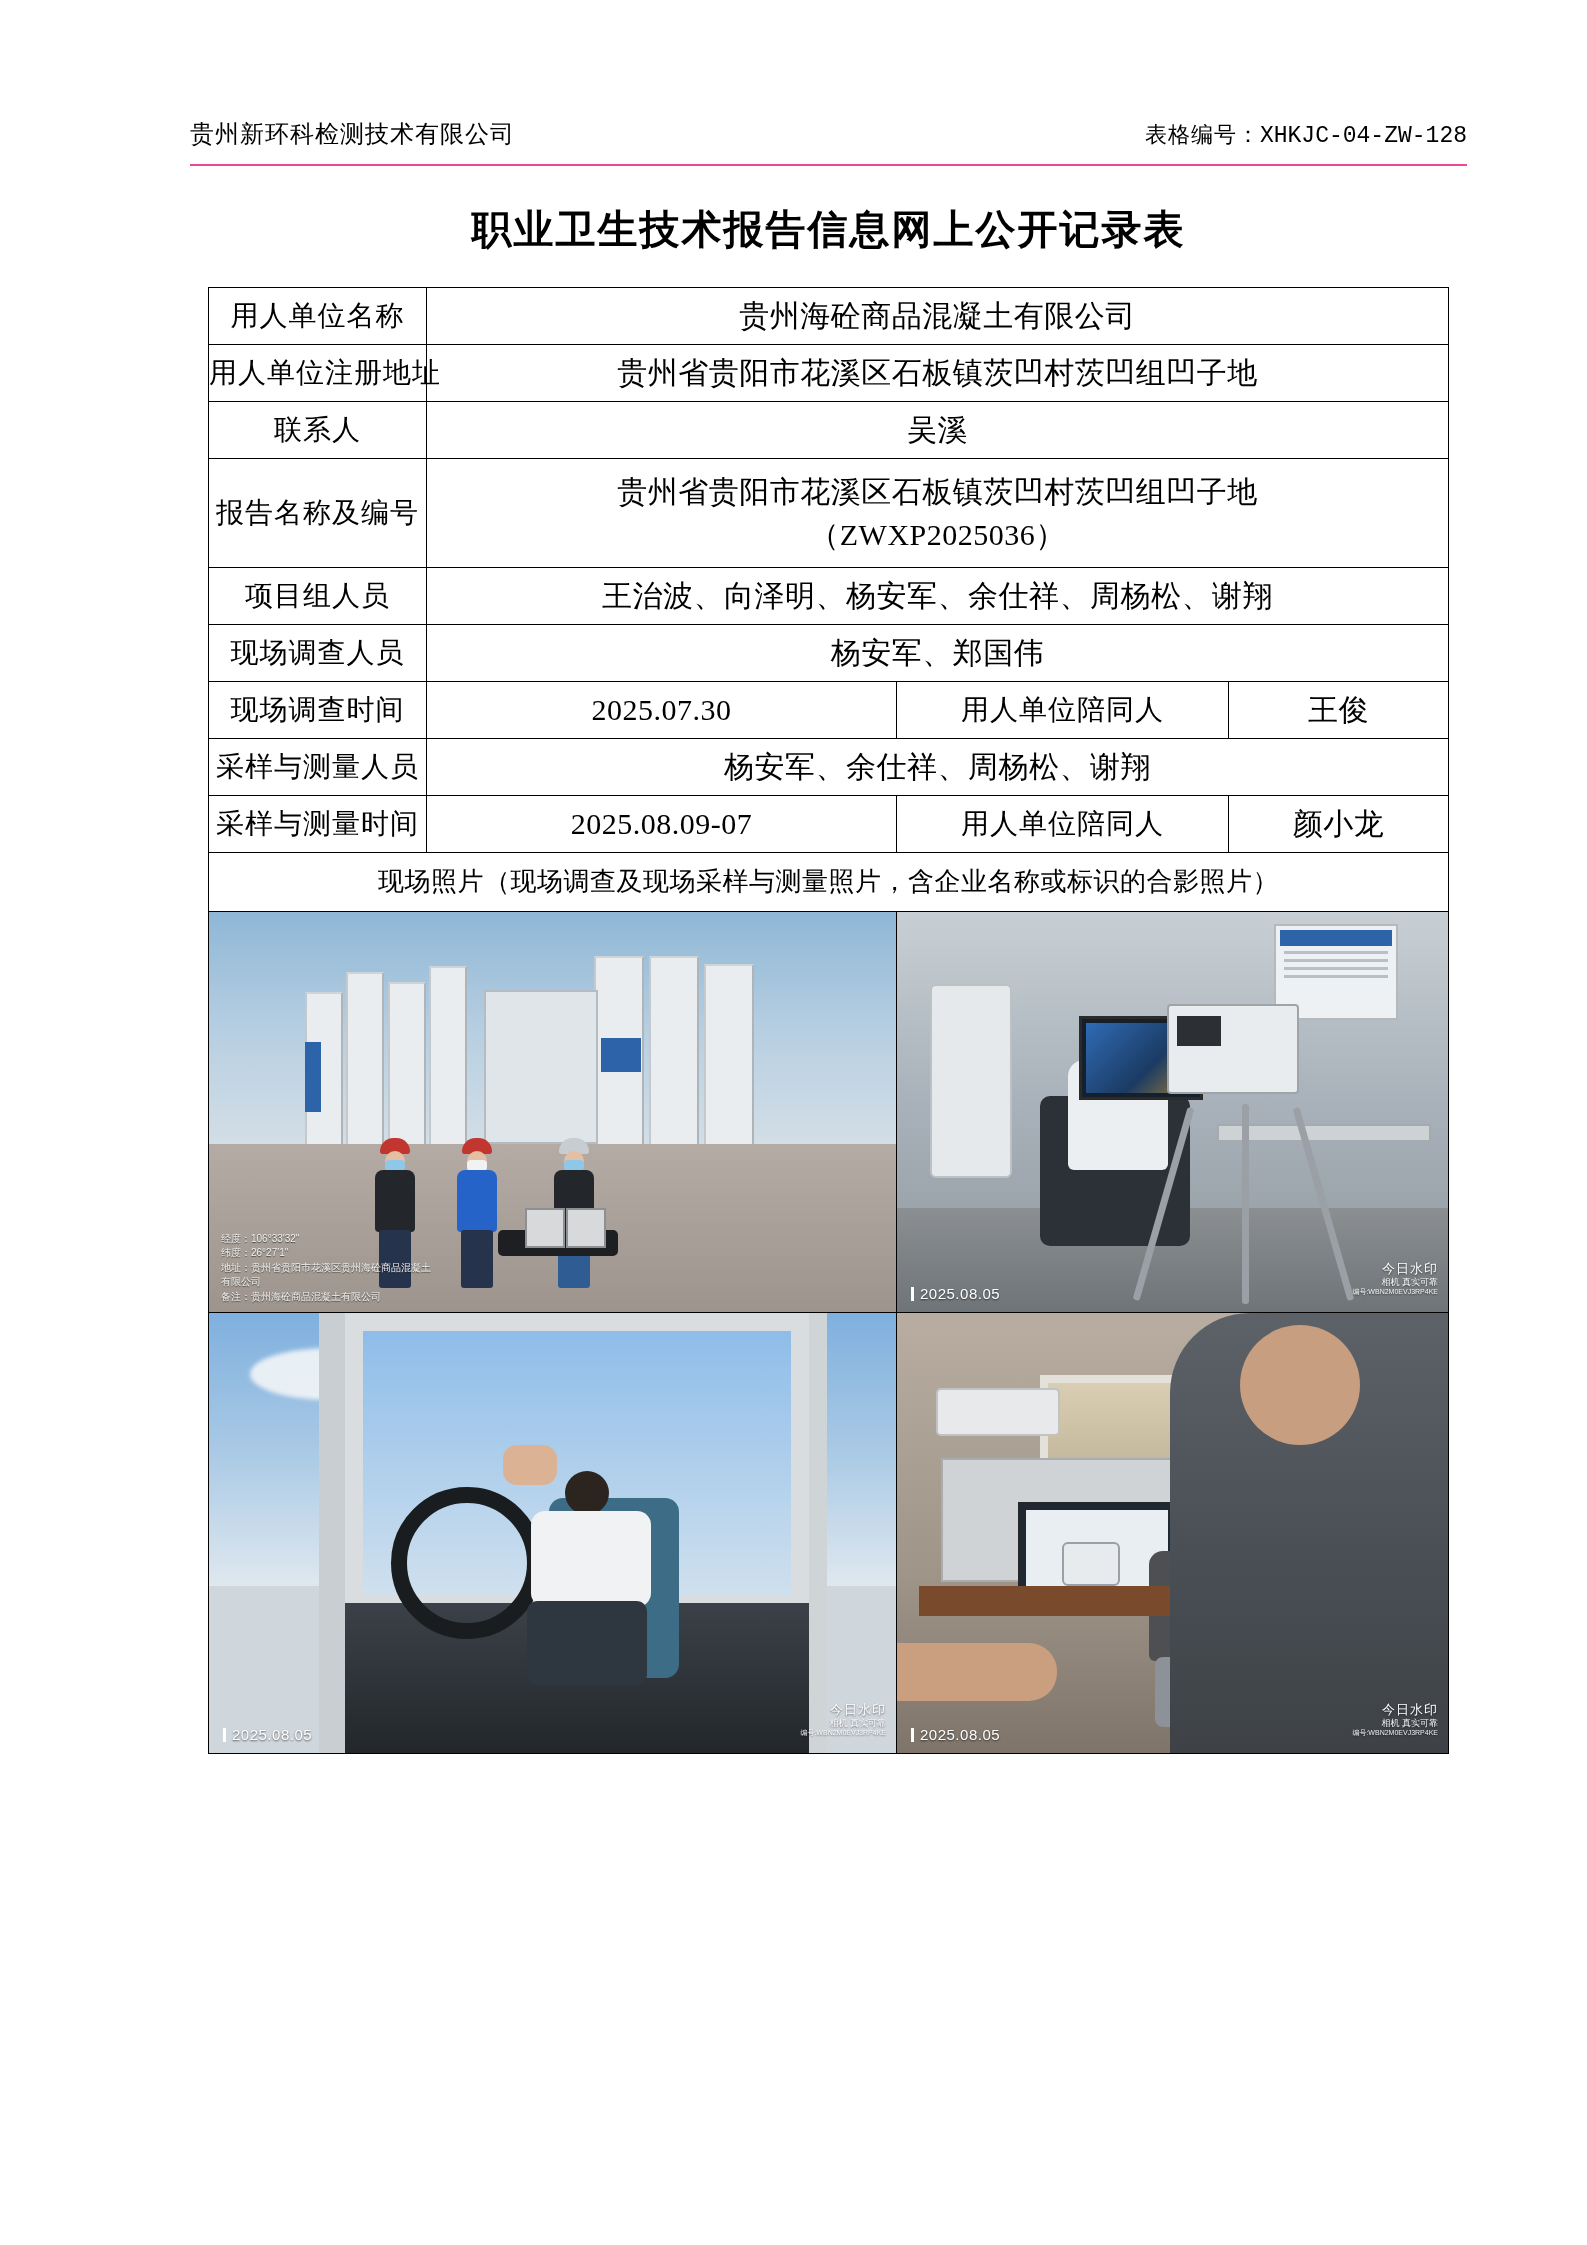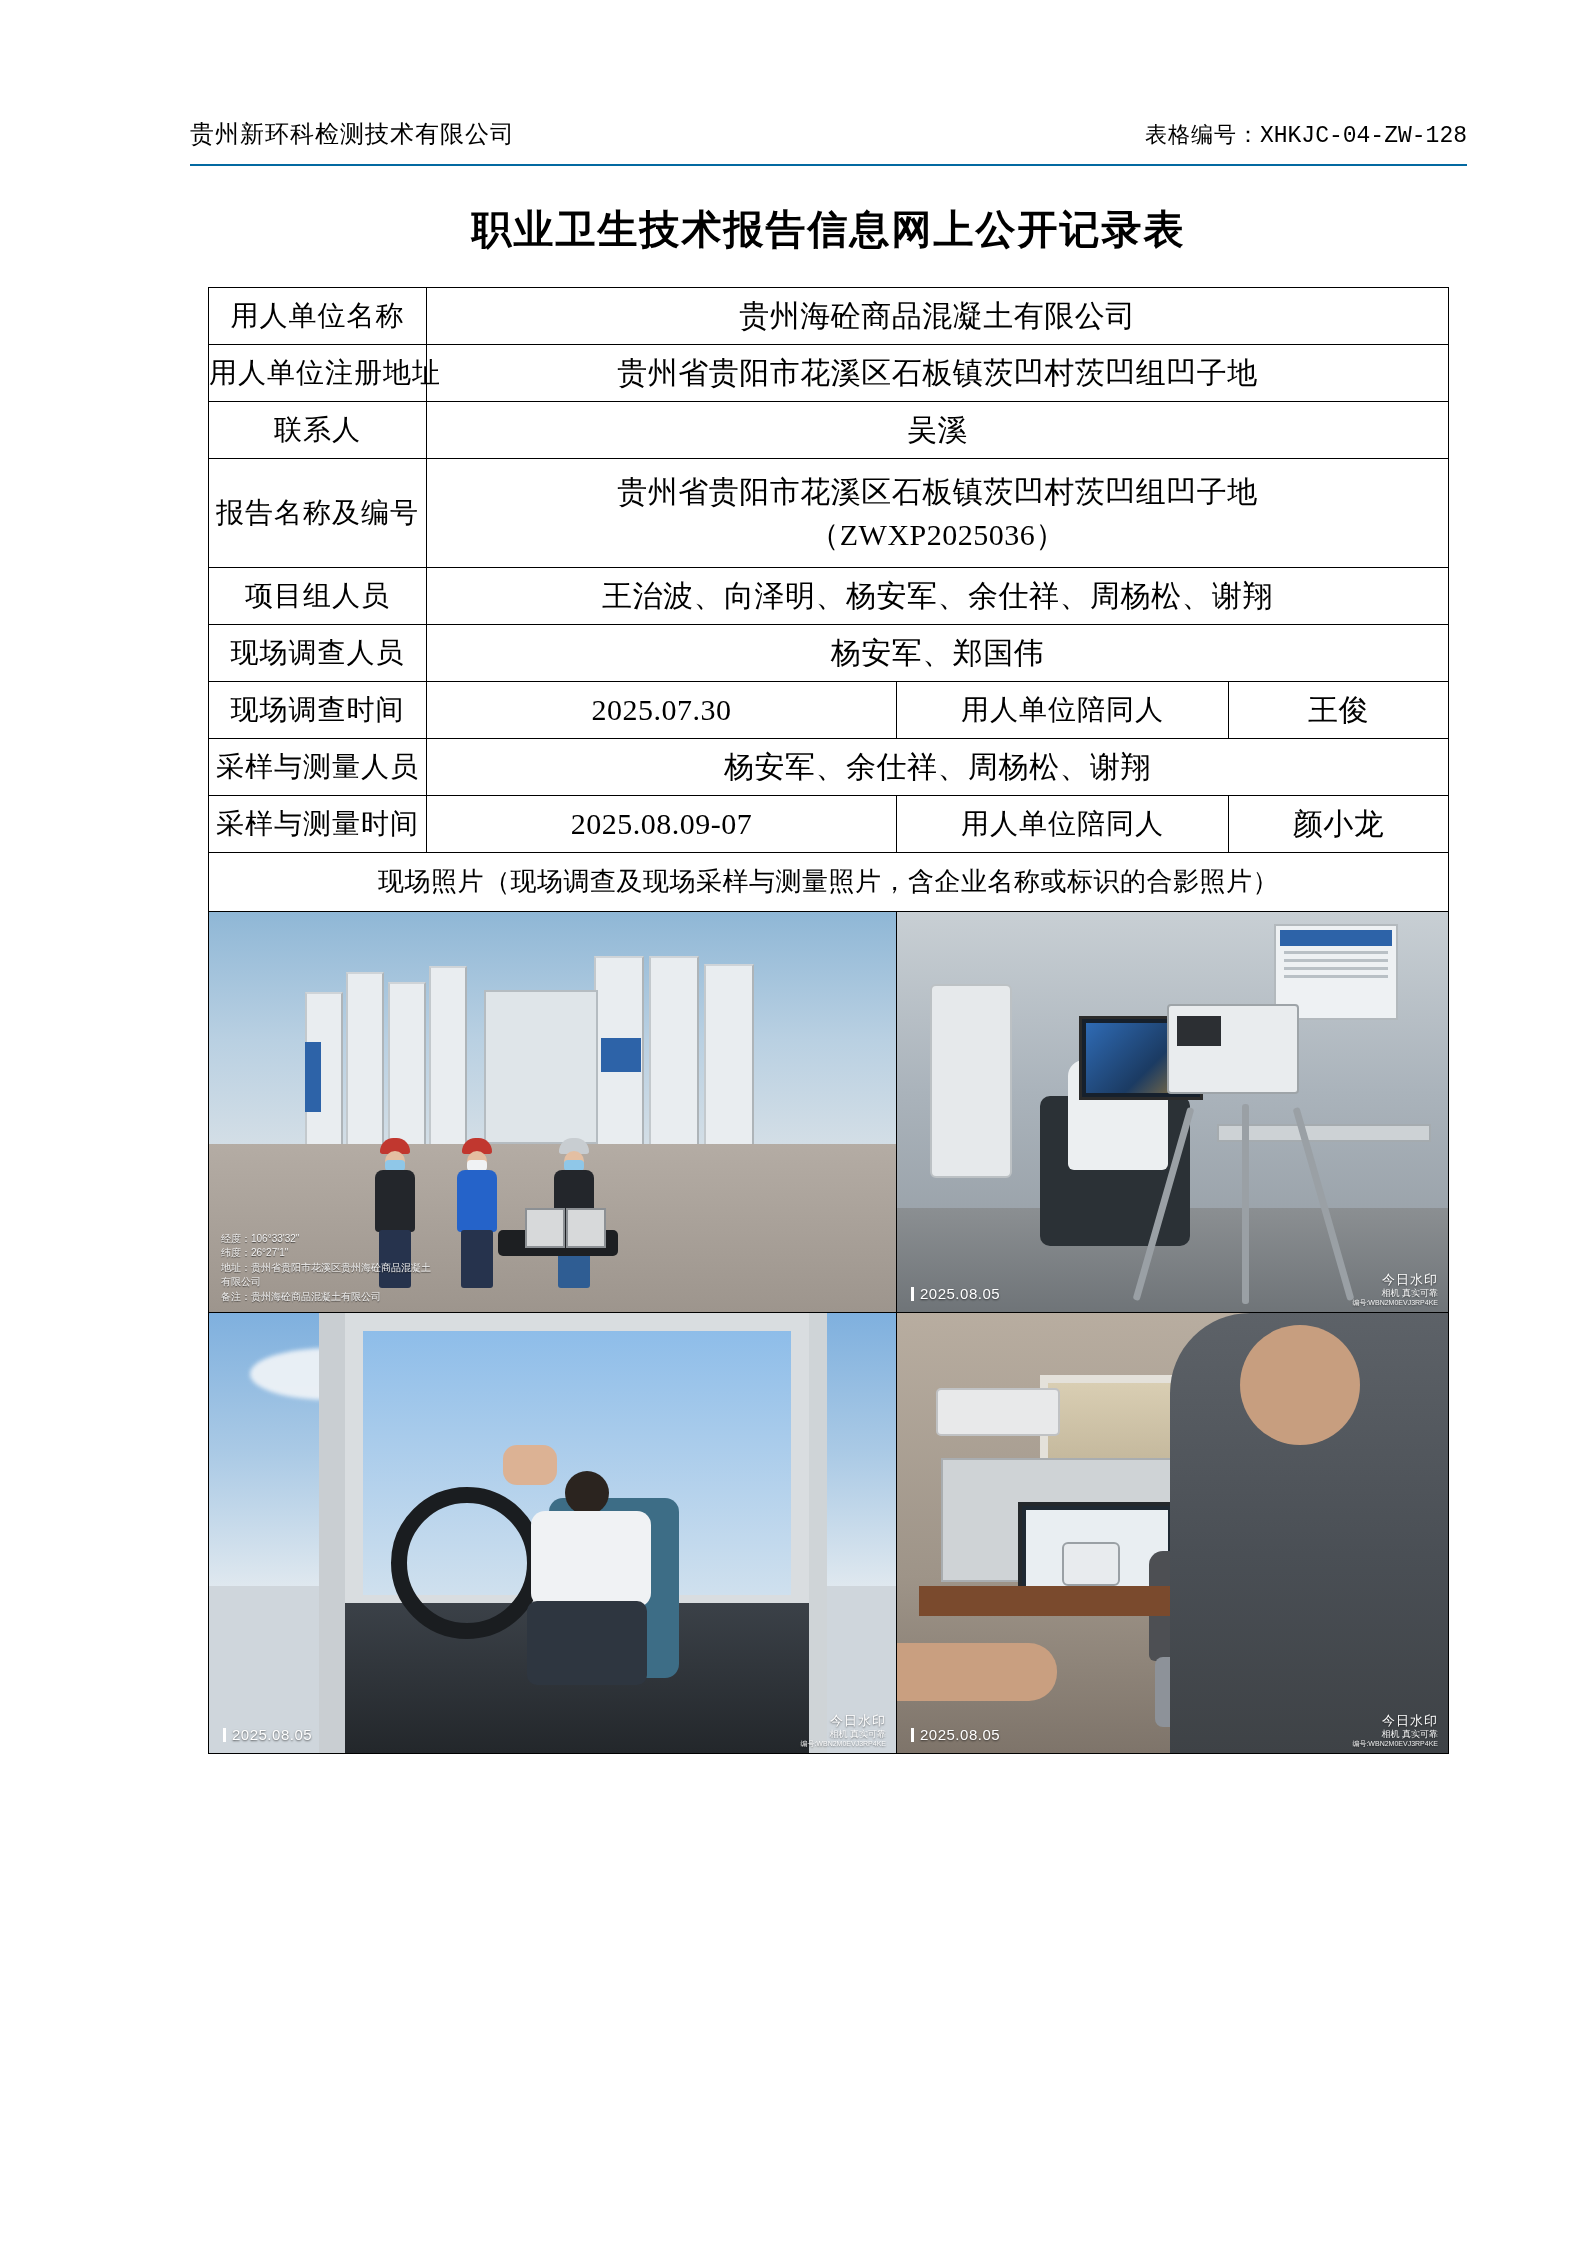--- a/index.html
+++ b/index.html
@@ -20,21 +20,21 @@
     box-sizing: border-box;
     padding: 118px 120px 40px 190px;
     position: relative;
   }
   
   .doc-header {
     display: flex;
     align-items: flex-end;
     justify-content: space-between;
     padding-bottom: 14px;
-    border-bottom: 2px solid #0369a1;
+    border-bottom: 2px solid #ec4899;
     margin-bottom: 36px;
   }
   .doc-header .company {
     font-size: 24px;
     letter-spacing: 1px;
     font-family: "Liberation Sans", "DejaVu Sans", sans-serif;
   }
   .doc-header .formno {
     font-size: 22px;
     letter-spacing: 0px;
@@ -343,21 +343,21 @@
   .p4 .arm {
     position: absolute; left: -40px; top: 330px; width: 200px; height: 58px;
     background: #c99f80; border-radius: 28px;
   }
   .p4 .meter {
     position: absolute; left: 30%; top: 52%; width: 54px; height: 40px;
     background: #e8ebee; border: 2px solid #9aa0a5; border-radius: 6px;
   }
   
   .wm {
-    position: absolute; right: 10px; bottom: 4px;
+    position: absolute; right: 10px; bottom: 15px;
     text-align: right; line-height: 1.25;
     font-family: "Liberation Sans", "DejaVu Sans", sans-serif;
     color: #ffffff;
     text-shadow: 0 1px 2px rgba(0,0,0,.55);
   }
   .wm .t1 { font-size: 13px; letter-spacing: 1px; }
   .wm .t2 { font-size: 9px; opacity: .95; }
   .wm .t3 { font-size: 7px; opacity: .9; }
   .date-stamp {
     position: absolute; left: 14px; bottom: 10px;

